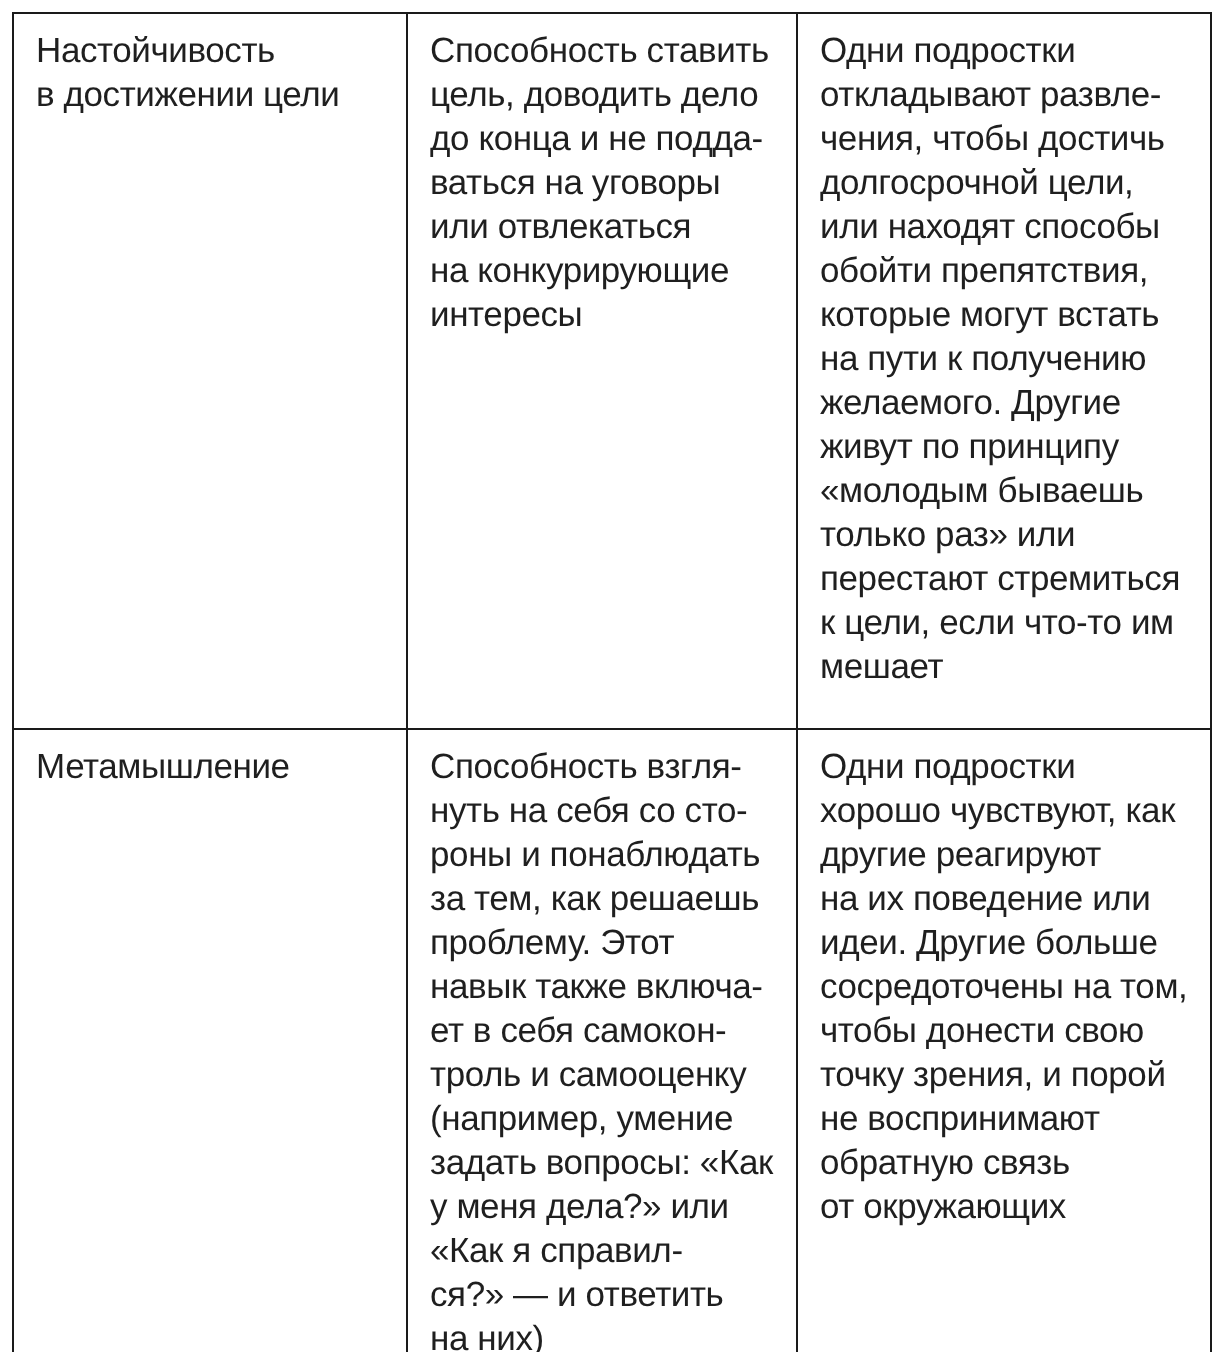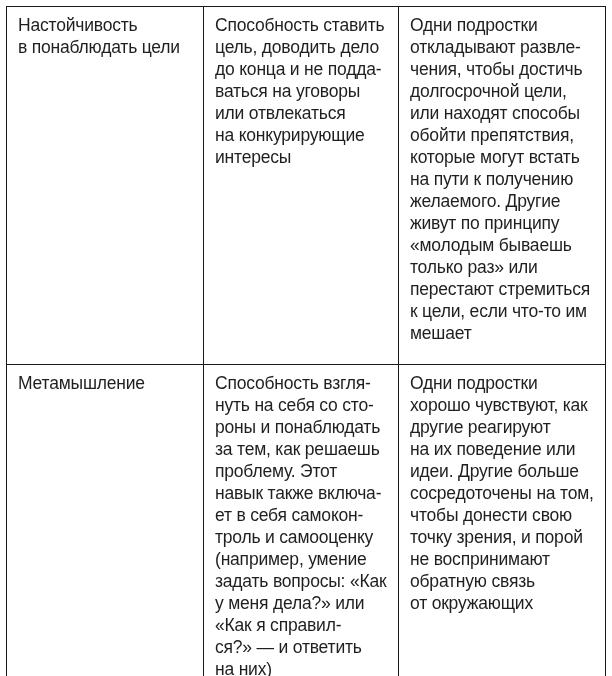--- a/index.html
+++ b/index.html
@@ -47,21 +47,21 @@
 <div class="page">
   <table class="grid">
     <colgroup>
       <col class="c1">
       <col class="c2">
       <col class="c3">
     </colgroup>
     <tbody>
       <tr class="row-1">
         <td>Настойчивость
-в понаблюдать цели</td>
+в достижении цели</td>
         <td>Способность ставить
 цель, доводить дело
 до конца и не подда-
 ваться на уговоры
 или отвлекаться
 на конкурирующие
 интересы</td>
         <td>Одни подростки
 откладывают развле-
 чения, чтобы достичь

